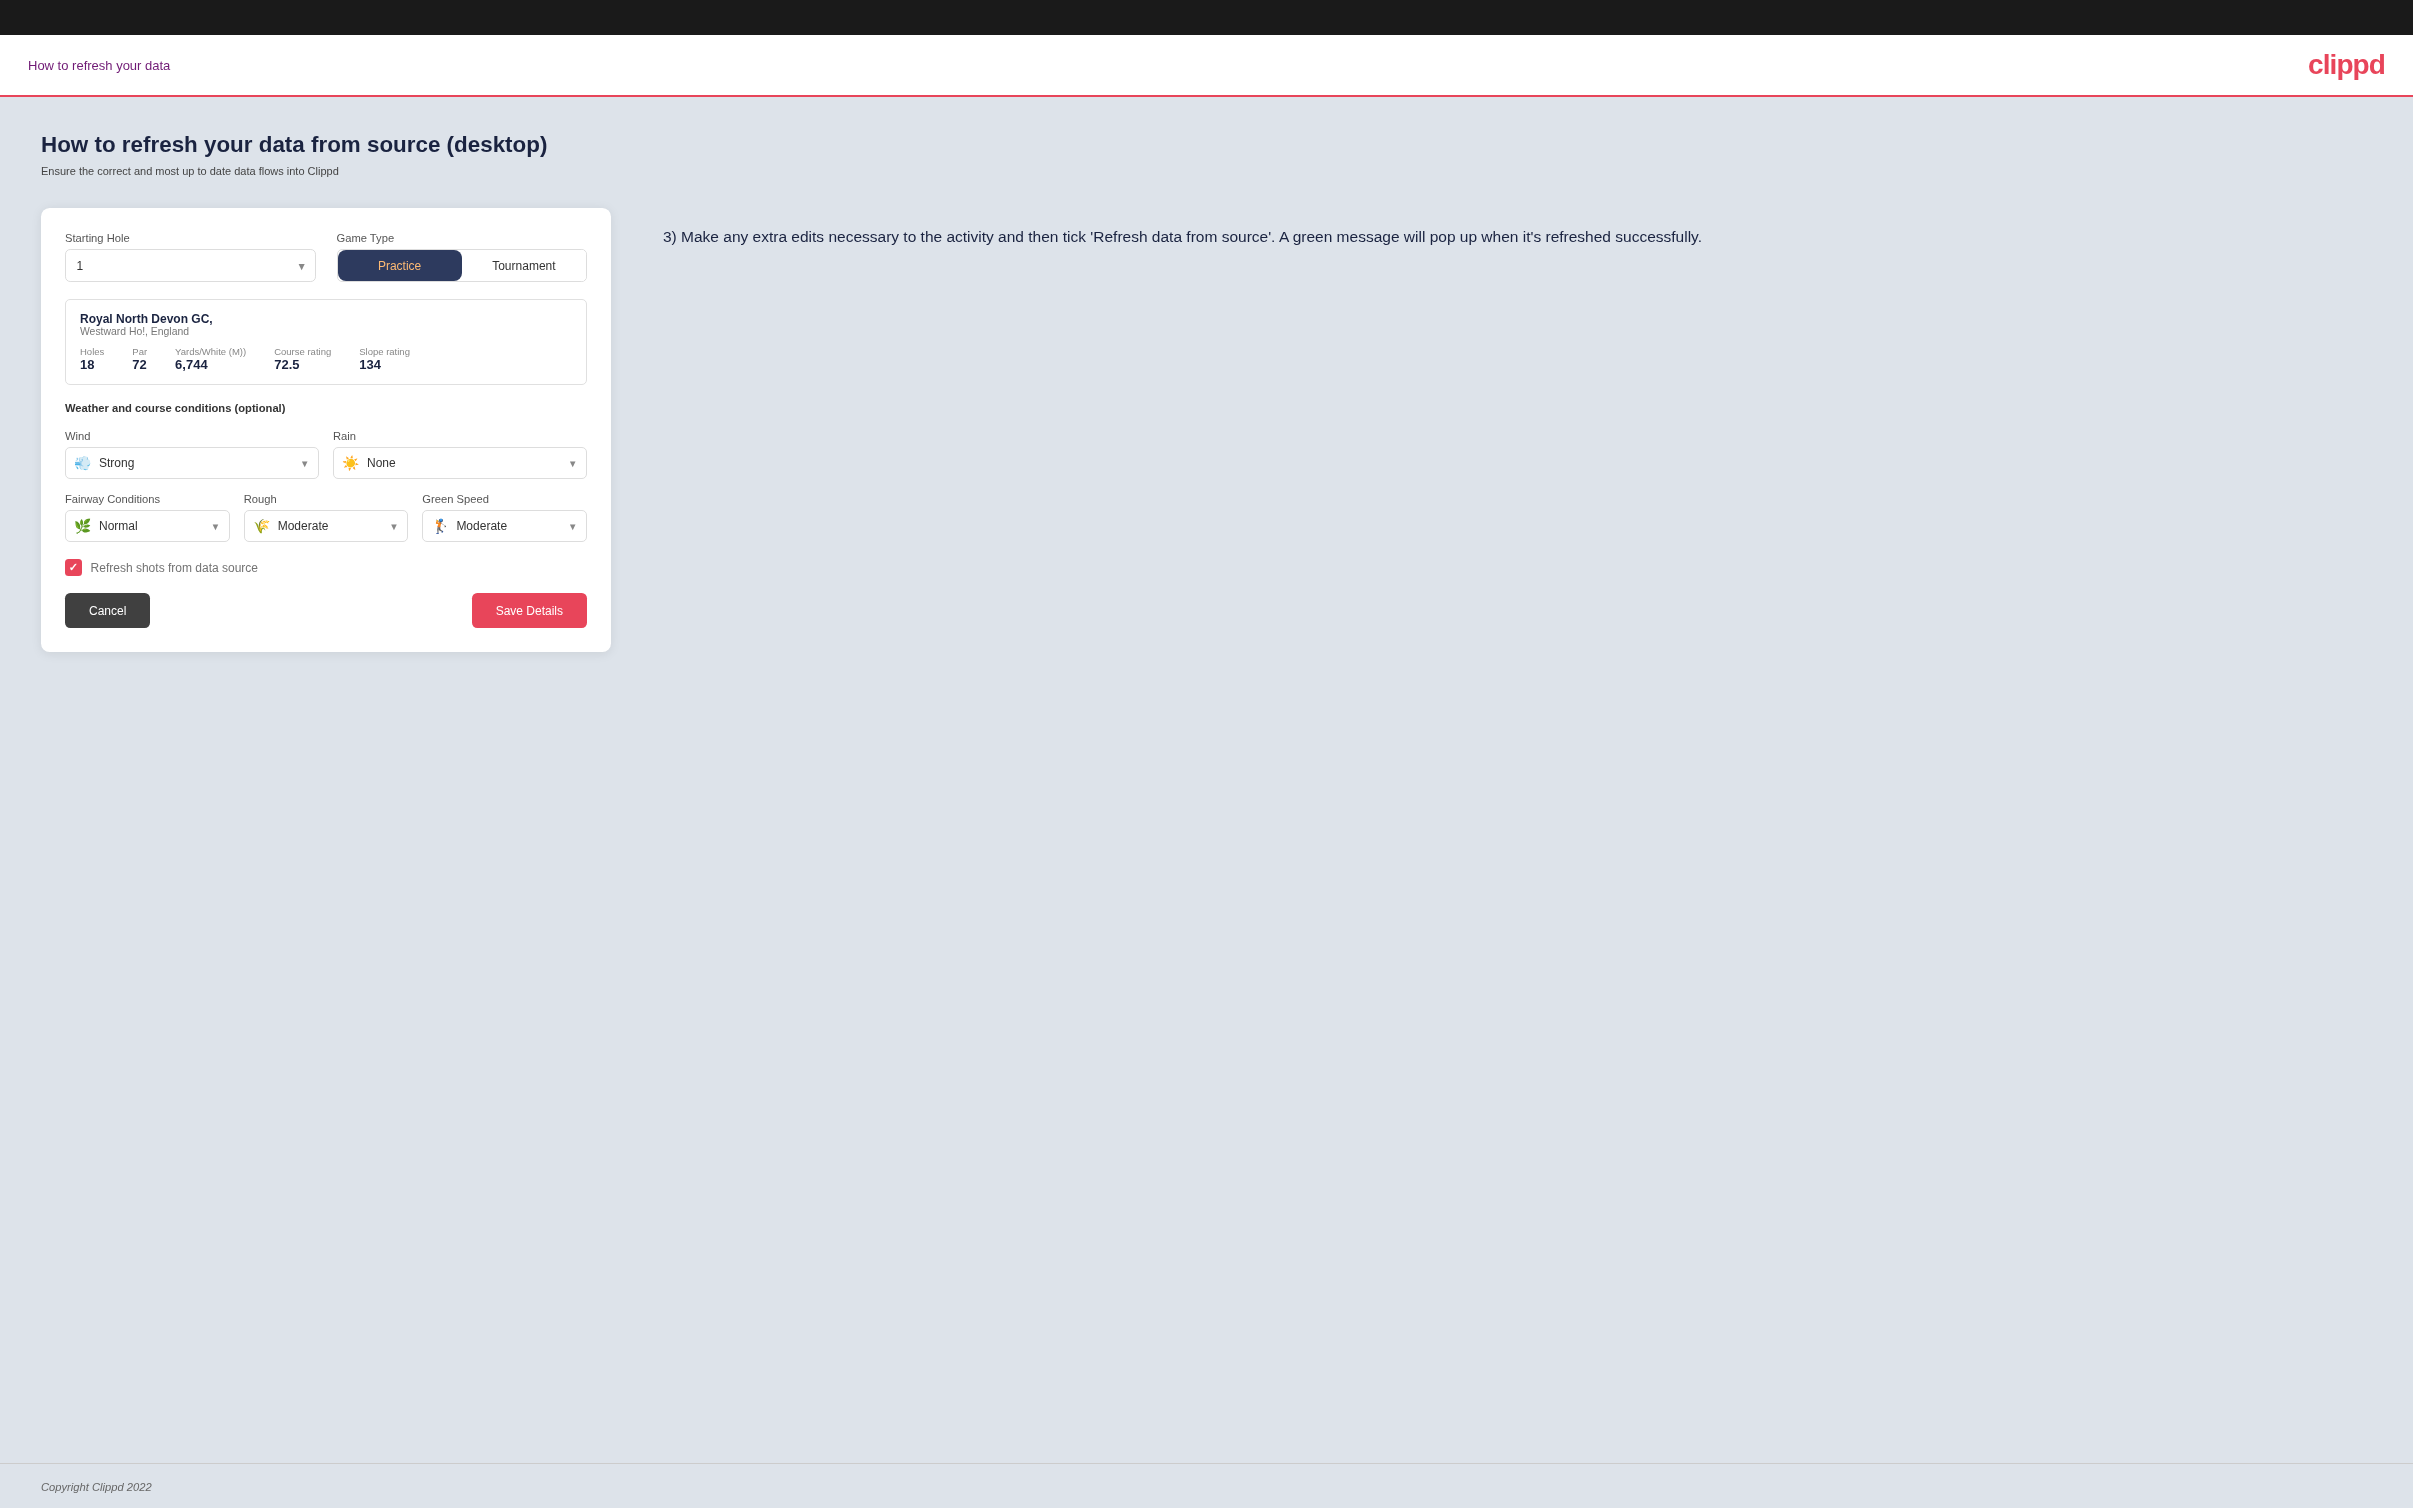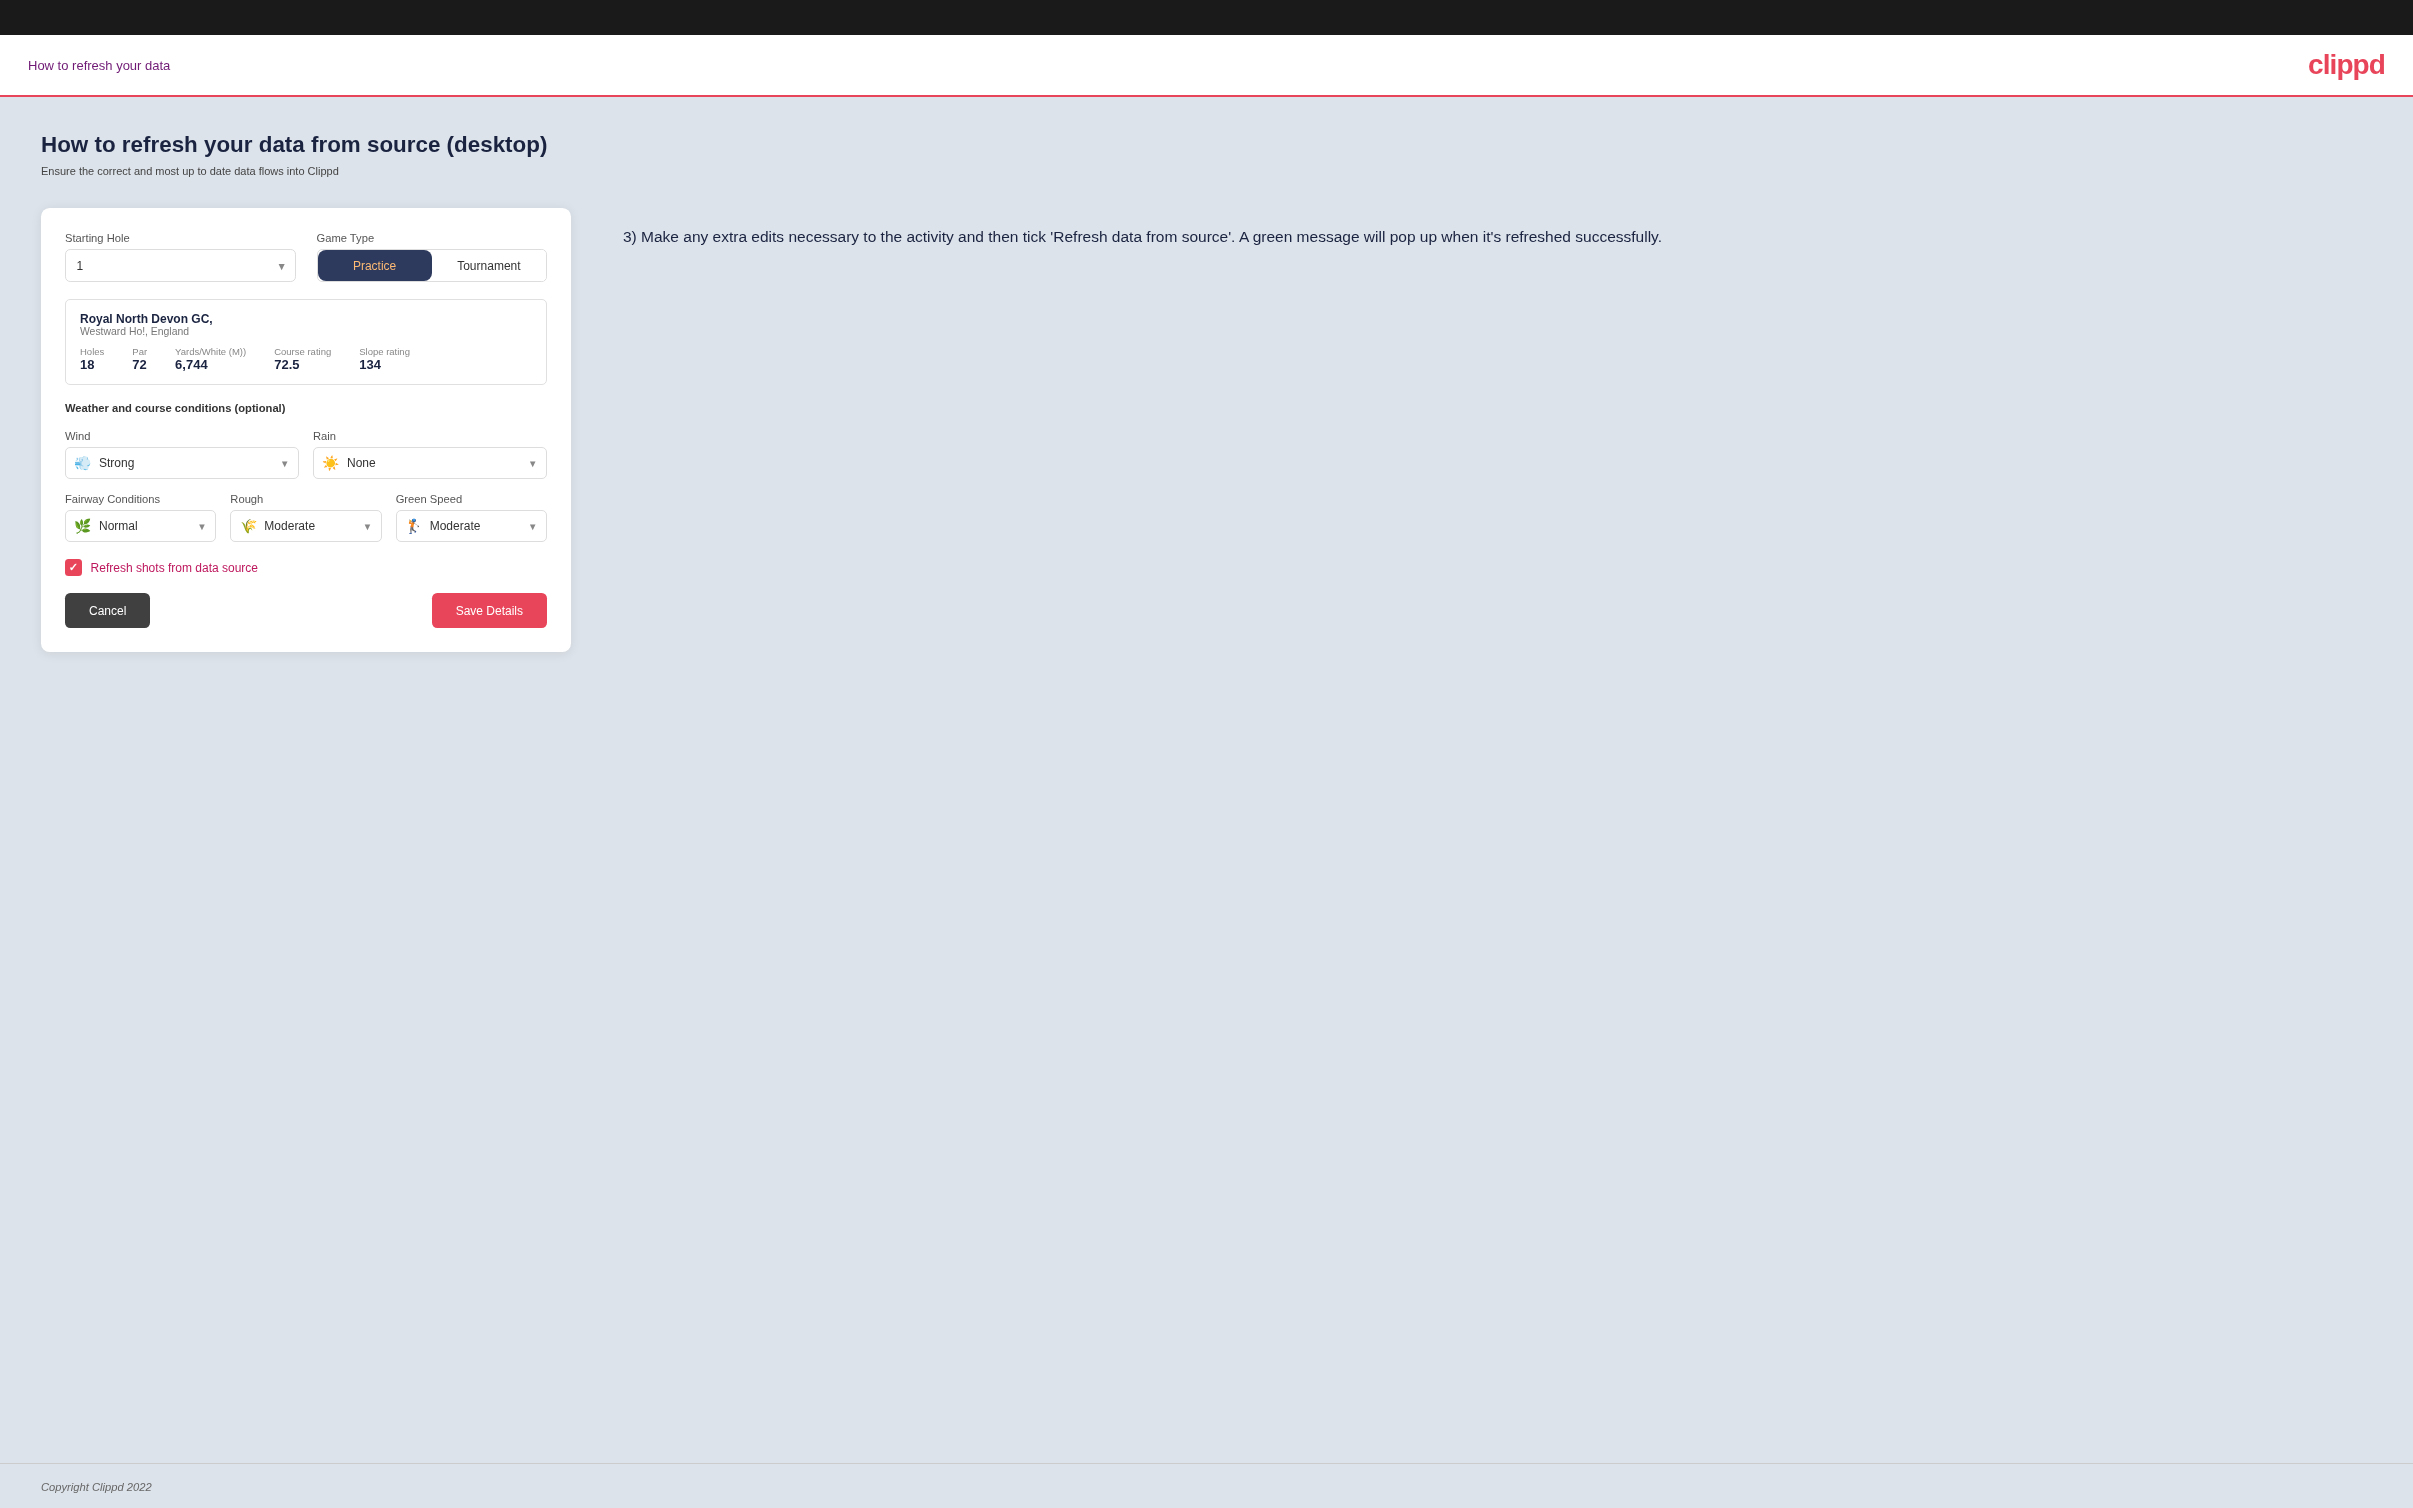--- a/index.html
+++ b/index.html
@@ -52,21 +52,21 @@
     }
     .content-row {
       display: flex;
       gap: 52px;
       align-items: flex-start;
     }
     .form-card {
       background: #fff;
       border-radius: 8.6px;
       padding: 24px;
-      width: 530px;
+      width: 570px;
       flex-shrink: 0;
       box-shadow: 0 1.7px 10.4px rgba(0,0,0,0.08);
     }
     .form-row {
       display: flex;
       gap: 21px;
       margin-bottom: 17px;
     }
     .form-group {
       display: flex;
@@ -209,21 +209,21 @@
       cursor: pointer;
     }
     .checkbox-custom::after {
       content: '✓';
       color: #fff;
       font-size: 11.2px;
       font-weight: 700;
     }
     .checkbox-label {
       font-size: 12px;
-      color: #be185d;
+      color: #737373;
     }
     .form-actions {
       display: flex;
       justify-content: space-between;
       align-items: center;
       margin-top: 8.6px;
     }
     .btn-cancel {
       background: #404040;
       color: #fff;

